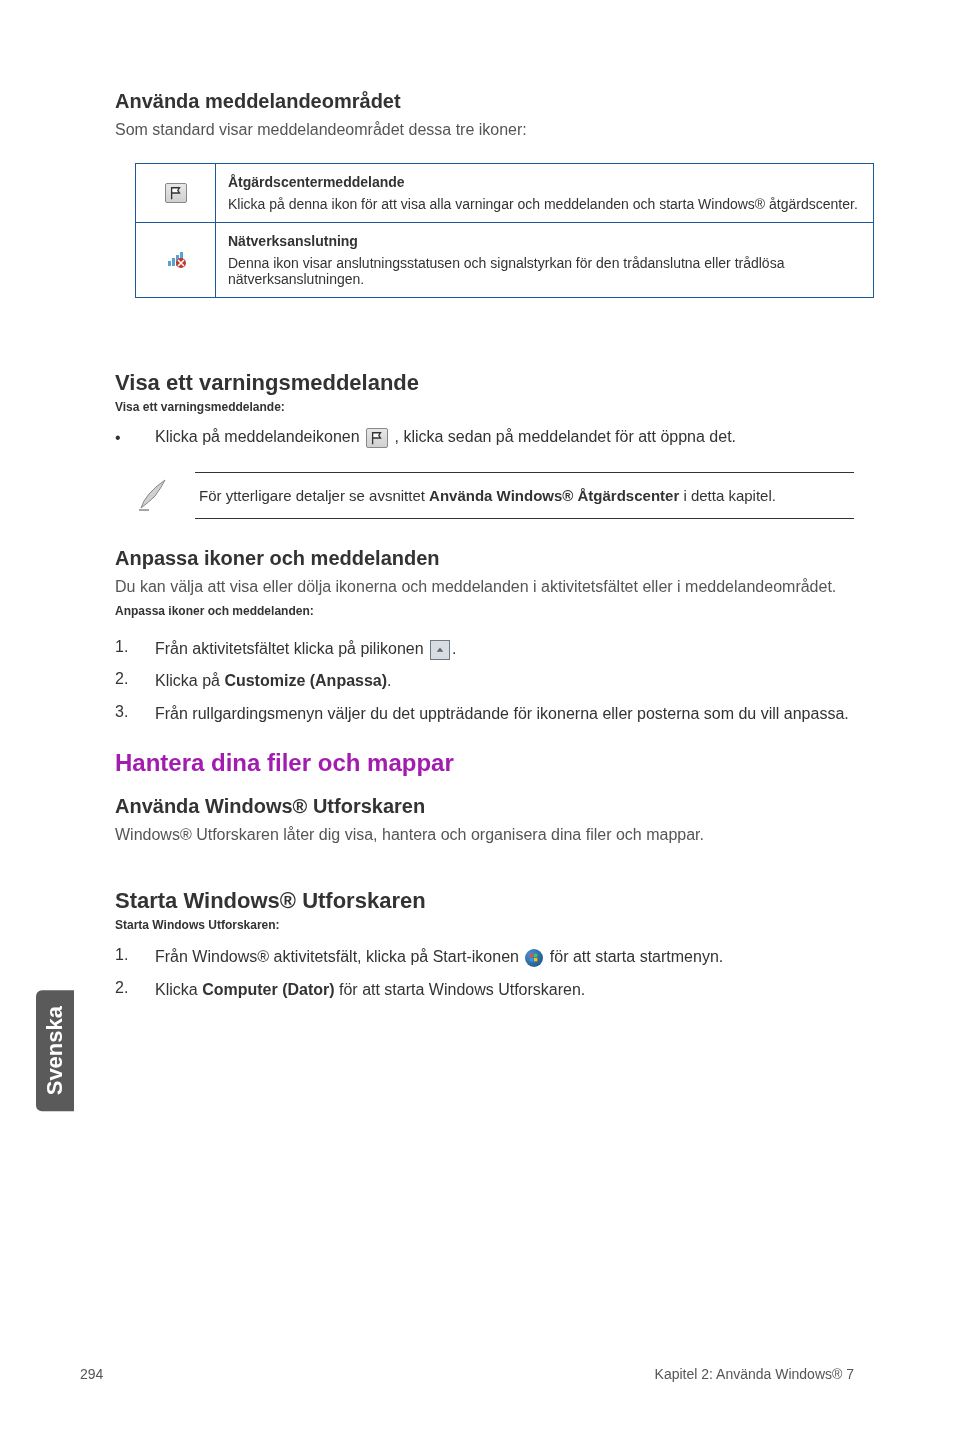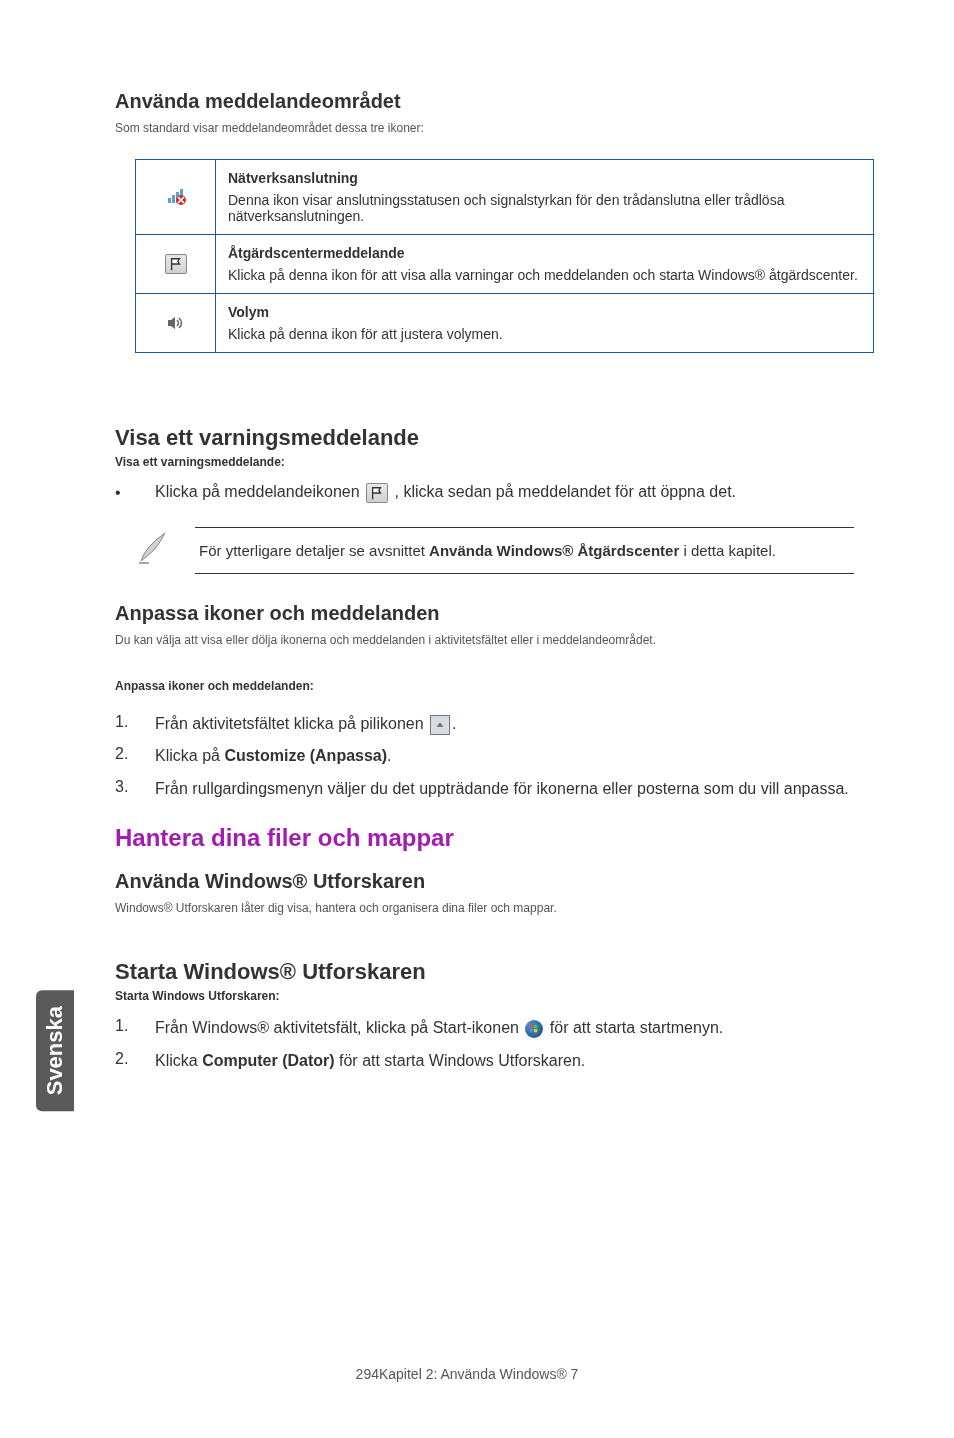--- a/index.html
+++ b/index.html
@@ -21,21 +21,21 @@
       margin-bottom: 8px;
     }
     h1.main-title {
       font-size: 24px;
       font-weight: bold;
       color: #a21caf;
       margin-top: 24px;
       margin-bottom: 12px;
     }
     p.intro {
-      font-size: 12px;
+      font-size: 16px;
       color: #555;
       margin-bottom: 24px;
     }
     table.icon-table {
       width: 100%;
       border-collapse: collapse;
       margin-left: 20px;
       margin-bottom: 40px;
     }
     table.icon-table td {
@@ -74,20 +74,21 @@
     }
     .bullet-line .dot {
       width: 40px;
       flex-shrink: 0;
     }
     .bullet-line .txt {
       display: inline;
     }
     .note-box {
       display: flex;
+      align-items: center;
       margin-bottom: 28px;
       margin-left: 20px;
     }
     .note-box .quill {
       width: 60px;
       flex-shrink: 0;
     }
     .note-box .note-text {
       border-top: 1px solid #333;
       border-bottom: 1px solid #333;
@@ -173,85 +174,70 @@
       writing-mode: vertical-rl;
       transform: rotate(180deg);
       border-radius: 0 6px 6px 0;
     }
     .footer {
       position: absolute;
       bottom: 56px;
       left: 80px;
       right: 100px;
       display: flex;
-      justify-content: center;
+      justify-content: space-between;
       font-size: 14px;
       color: #555;
     }
     .spacer-32 { height: 32px; }
     .spacer-20 { height: 20px; }
   </style>
 </head>
 <body>
 
 <div class="sidebar-tab">Svenska</div>
 
 <div class="content">
 
   <h2 class="section-title">Använda meddelandeområdet</h2>
   <p class="intro">Som standard visar meddelandeområdet dessa tre ikoner:</p>
 
   <table class="icon-table">
     <tbody>
         <tr>
+      <td class="icon-cell">
+        <span class="flag-icon">
+          <svg viewBox="0 0 16 16">
+                <path d="M3 1 L3 15 M3 2 L12 2 L10 5 L12 8 L3 8" stroke="#333" stroke-width="1.5" fill="#fff"></path>
+              </svg>
+        </span>
+      </td>
+      <td class="desc-cell">
+        <strong>Åtgärdscentermeddelande</strong>
+        <span>Klicka på denna ikon för att visa alla varningar och meddelanden och starta Windows® åtgärdscenter.</span>
+      </td>
+    </tr>
+    <tr>
       <td class="icon-cell">
         <span class="network-icon">
           <svg viewBox="0 0 20 18" width="20" height="18">
             <rect x="2" y="11" width="3" height="5" fill="#5aa0d0"></rect>
             <rect x="6" y="8" width="3" height="8" fill="#5aa0d0"></rect>
             <rect x="10" y="5" width="3" height="11" fill="#5aa0d0"></rect>
             <rect x="14" y="2" width="3" height="14" fill="#5aa0d0"></rect>
             <circle cx="15" cy="13" r="5" fill="#c0392b"></circle>
             <path d="M12 10 L18 16 M18 10 L12 16" stroke="#fff" stroke-width="1.5"></path>
           </svg>
         </span>
       </td>
       <td class="desc-cell">
         <strong>Nätverksanslutning</strong>
         <span>Denna ikon visar anslutningsstatusen och signalstyrkan för den trådanslutna eller trådlösa nätverksanslutningen.</span>
       </td>
     </tr>
-    <tr>
-      <td class="icon-cell">
-        <span class="flag-icon">
-          <svg viewBox="0 0 16 16">
-                <path d="M3 1 L3 15 M3 2 L12 2 L10 5 L12 8 L3 8" stroke="#333" stroke-width="1.5" fill="#fff"></path>
-              </svg>
-        </span>
-      </td>
-      <td class="desc-cell">
-        <strong>Åtgärdscentermeddelande</strong>
-        <span>Klicka på denna ikon för att visa alla varningar och meddelanden och starta Windows® åtgärdscenter.</span>
-      </td>
-    </tr>
-    <tr>
-      <td class="icon-cell">
-        <span class="volume-icon">
-          <svg viewBox="0 0 20 16" width="20" height="16">
-            <path d="M2 5 L5 5 L9 2 L9 14 L5 11 L2 11 Z" fill="#666"></path>
-            <path d="M11 5 Q14 8 11 11" stroke="#666" fill="none" stroke-width="1.5"></path>
-            <path d="M13 3 Q18 8 13 13" stroke="#666" fill="none" stroke-width="1.5"></path>
-          </svg>
-        </span>
-      </td>
-      <td class="desc-cell">
-        <strong>Volym</strong>
-        <span>Klicka på denna ikon för att justera volymen.</span>
-      </td>
-    </tr>
   </tbody>
     </table>
 
   <div class="spacer-32"></div>
 
   <h3 class="sub-heading">Visa ett varningsmeddelande</h3>
   <h4 class="sub-sub">Visa ett varningsmeddelande:</h4>
 
   <div class="bullet-line">
     <span class="dot">•</span>
@@ -272,21 +258,21 @@
         <path d="M6 34 Q10 20 30 6 Q26 14 20 22 Q14 28 6 34 Z" fill="#d0d0d0" stroke="#888" stroke-width="1"></path>
         <line x1="4" y1="36" x2="14" y2="36" stroke="#888" stroke-width="1.5"></line>
       </svg>
     </div>
     <div class="note-text">
       <span>För ytterligare detaljer se avsnittet </span><strong>Använda Windows® Åtgärdscenter</strong><span> i detta kapitel.</span>
     </div>
   </div>
 
   <h2 class="section-title">Anpassa ikoner och meddelanden</h2>
-  <p class="intro" style="margin-bottom:32px">Du kan välja att visa eller dölja ikonerna och meddelanden i aktivitetsfältet eller i meddelandeområdet.</p>
+  <p class="intro" style="margin-bottom:8px">Du kan välja att visa eller dölja ikonerna och meddelanden i aktivitetsfältet eller i meddelandeområdet.</p>
   <h4 class="sub-sub" style="margin-bottom:20px">Anpassa ikoner och meddelanden:</h4>
 
   <ol class="steps">
     <li>
       <span class="num">1.</span>
       <span class="step-text">
         <span>Från aktivitetsfältet klicka på pilikonen </span>
         <span class="inline-icon arrow-icon">
           <svg viewBox="0 0 12 12" width="10" height="10">
               <path d="M6 3 L10 8 L2 8 Z" fill="#5a6a7a"></path>

